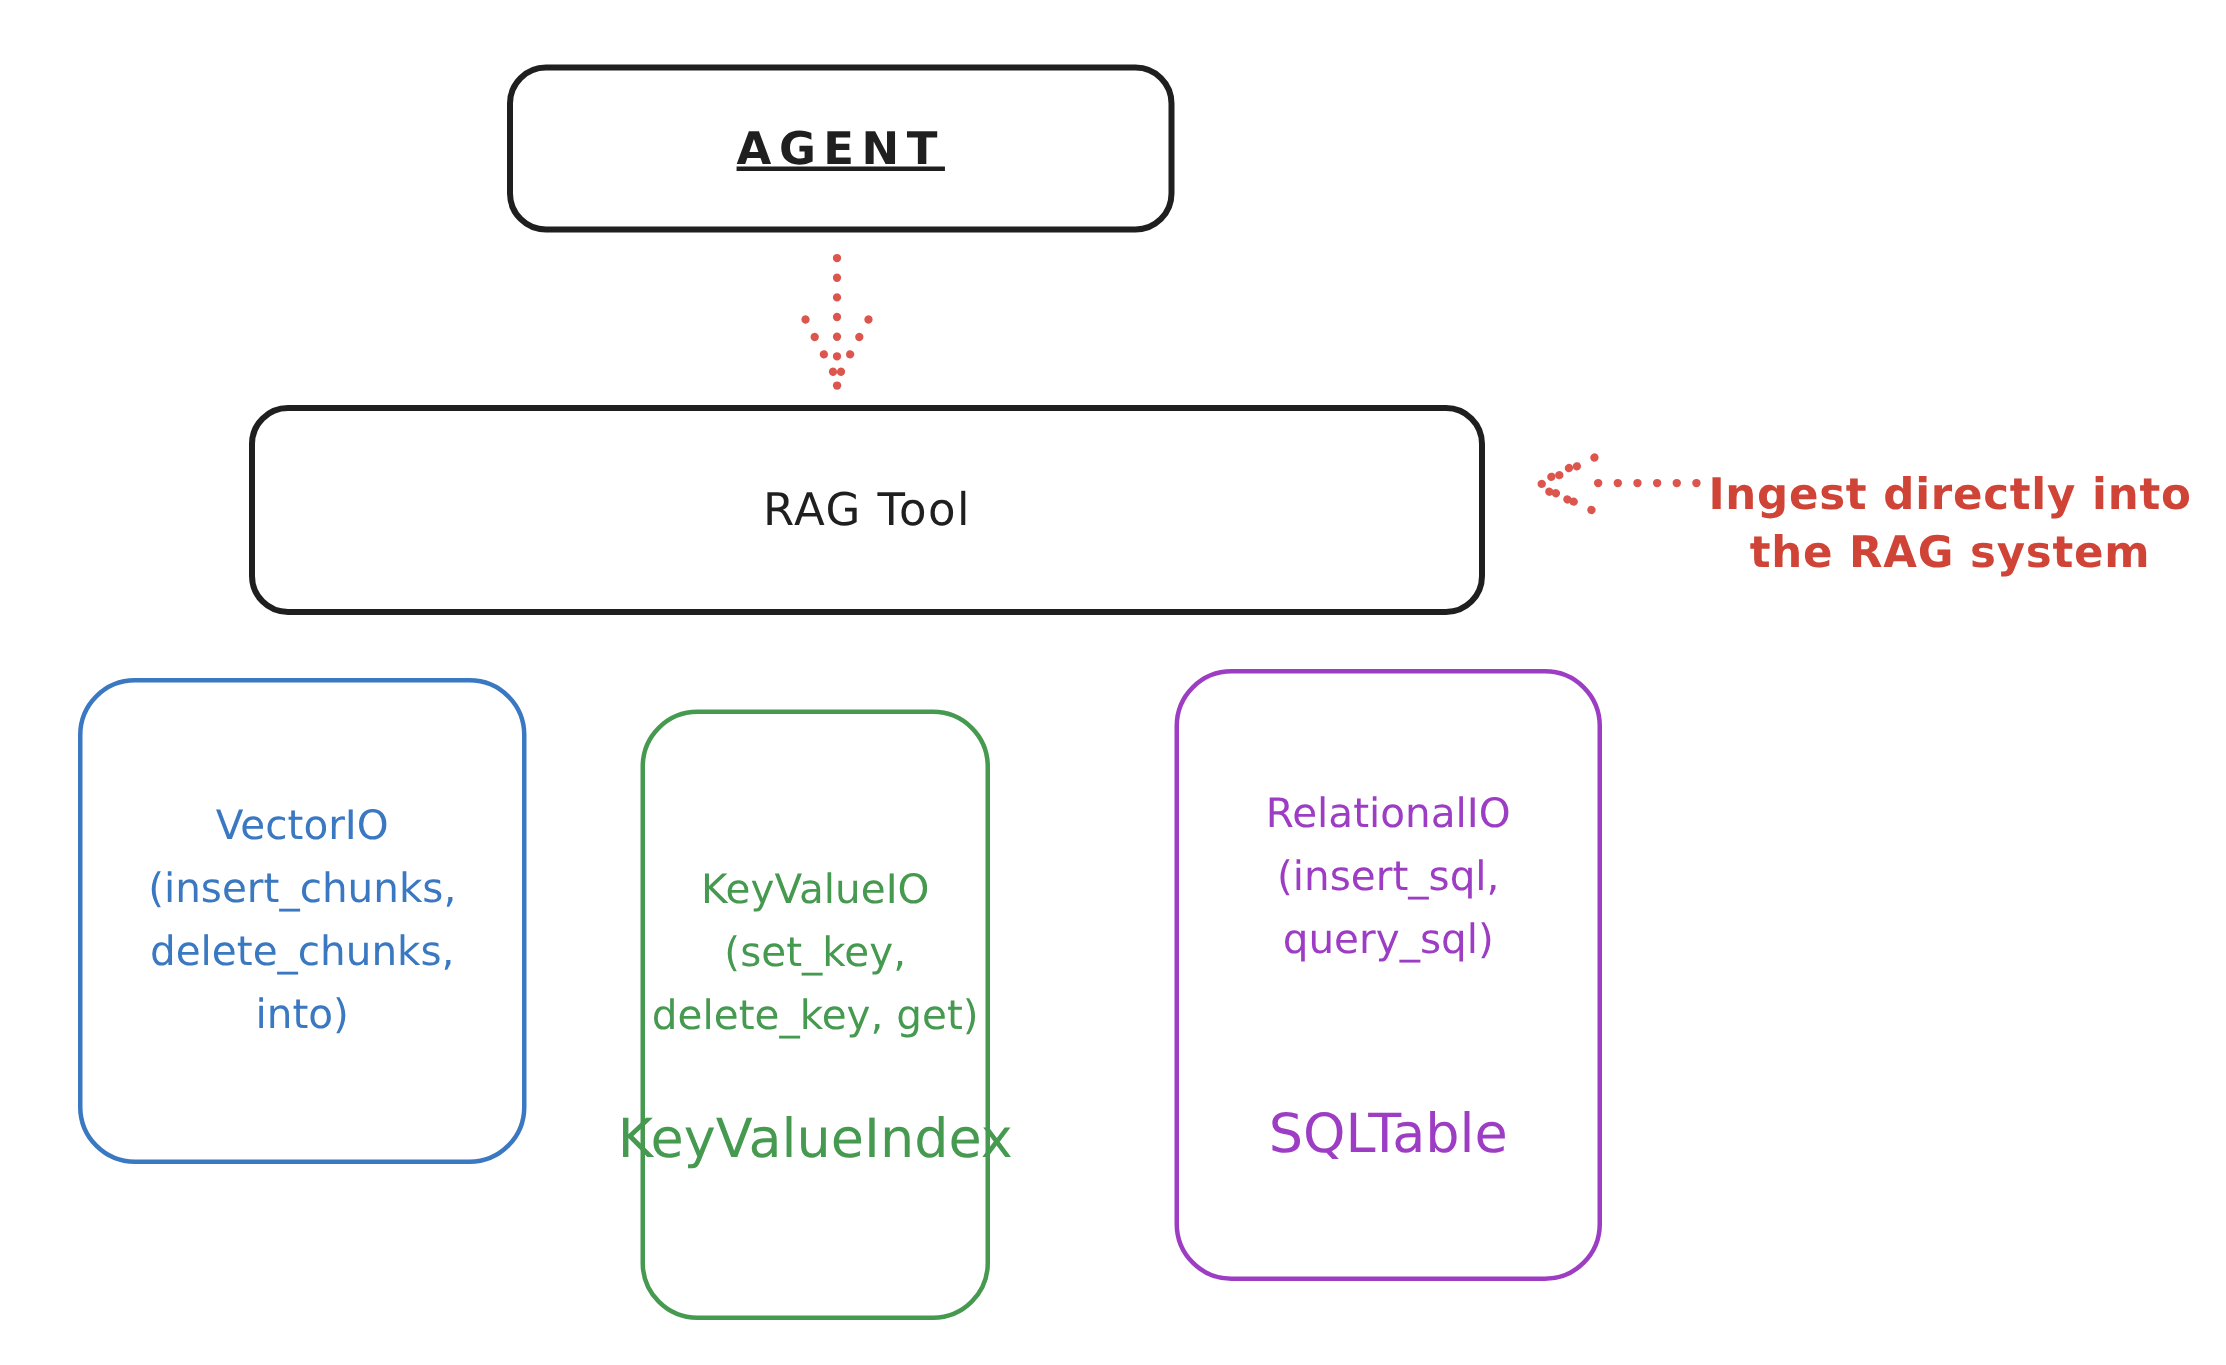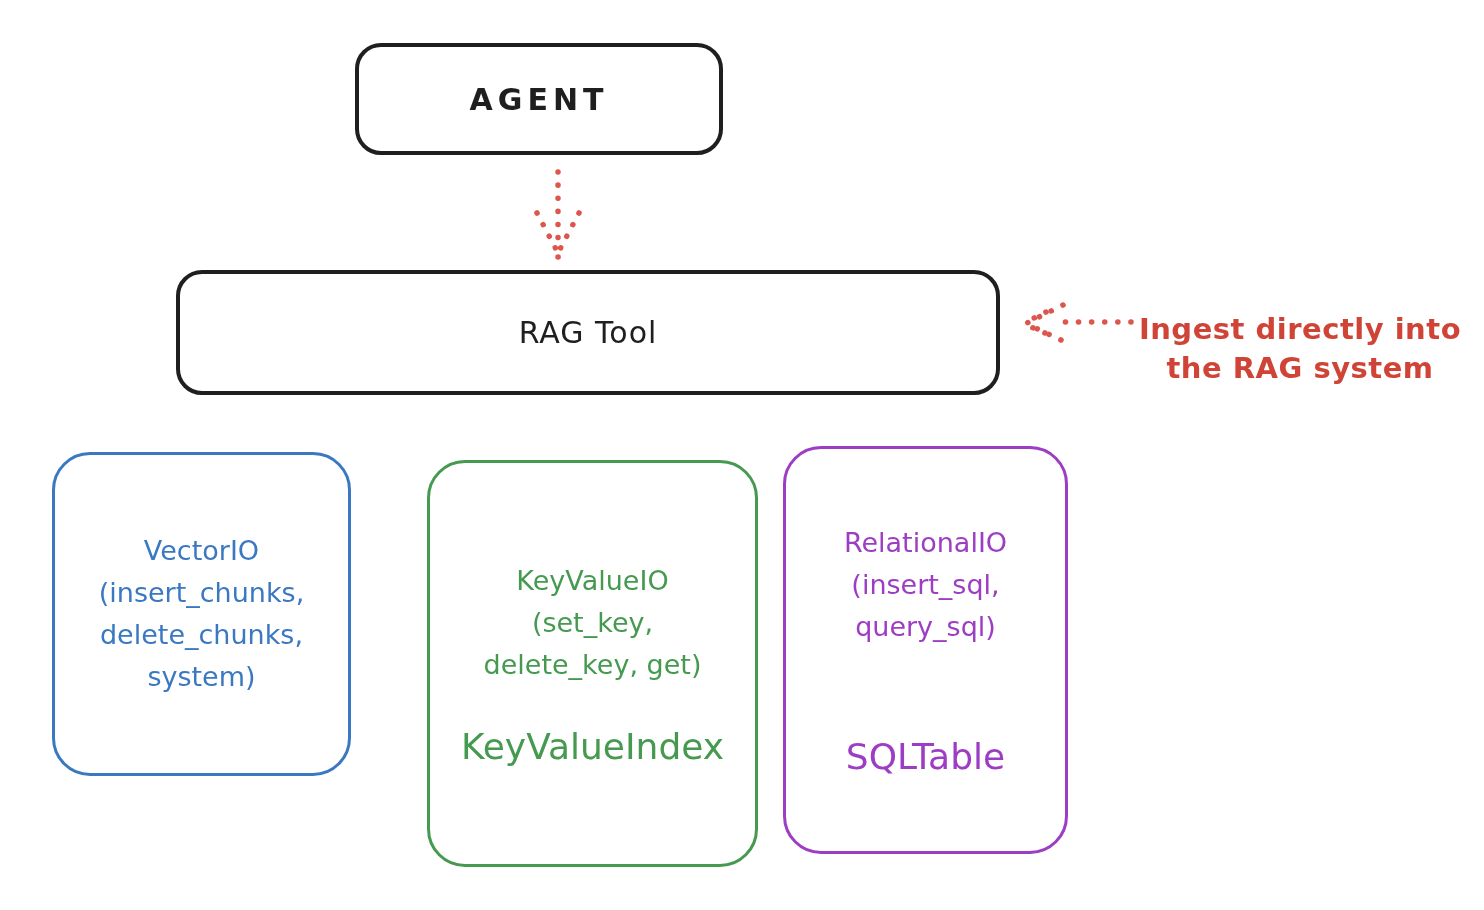--- a/index.html
+++ b/index.html
@@ -22,45 +22,45 @@
     justify-content: center;
     background: #ffffff;
     box-sizing: border-box;
   }
   .node-black {
     border: 4px solid #1f1f1f;
     border-radius: 26px;
     color: #1f1f1f;
   }
   .agent-box {
-    left: 355px; top: 43px;
-    width: 368px; height: 112px;
+    left: 338px; top: 43px;
+    width: 445px; height: 112px; text-decoration: underline;
   }
   .agent-label {
     font-size: 30px;
     letter-spacing: 5px;
     font-weight: bold;
   }
   .rag-box {
-    left: 176px; top: 270px;
-    width: 824px; height: 125px;
+    left: 166px; top: 270px;
+    width: 824px; height: 140px;
   }
   .rag-label {
     font-size: 30px;
     letter-spacing: 1px;
   }
   .backend-box {
     border: 3.5px solid var(--c, #333);
     border-radius: 38px;
     color: var(--c, #333);
     flex-direction: column;
     text-align: center;
   }
   .backend-vector     { left: 52px;  top: 452px; width: 299px; height: 324px; }
-  .backend-keyvalue   { left: 427px; top: 460px; width: 331px; height: 407px; }
+  .backend-keyvalue   { left: 427px; top: 473px; width: 233px; height: 407px; }
   .backend-relational { left: 783px; top: 446px; width: 285px; height: 408px; gap: 48px; }
   .backend-lines {
     font-size: 27px;
     line-height: 42px;
   }
   .backend-index {
     font-size: 36px;
     line-height: 42px;
     margin-top: 40px;
   }
@@ -123,21 +123,21 @@
   <div class="annotation" style="color: rgb(207, 68, 55); margin-top: 29px;">
     <div>Ingest directly into</div>
     <div>the RAG system</div>
   </div>
 
   <div class="node backend-box backend-vector" style="--c: #3a78c2;">
     <div class="backend-lines">
       <div>VectorIO</div>
       <div>(insert_chunks,</div>
       <div>delete_chunks,</div>
-      <div>system)</div>
+      <div>into)</div>
     </div>
   </div>
 
   <div class="node backend-box backend-keyvalue" style="--c: #459a50;">
     <div class="backend-lines">
       <div>KeyValueIO</div>
       <div>(set_key,</div>
       <div>delete_key, get)</div>
     </div>
     <div class="backend-index">KeyValueIndex</div>

